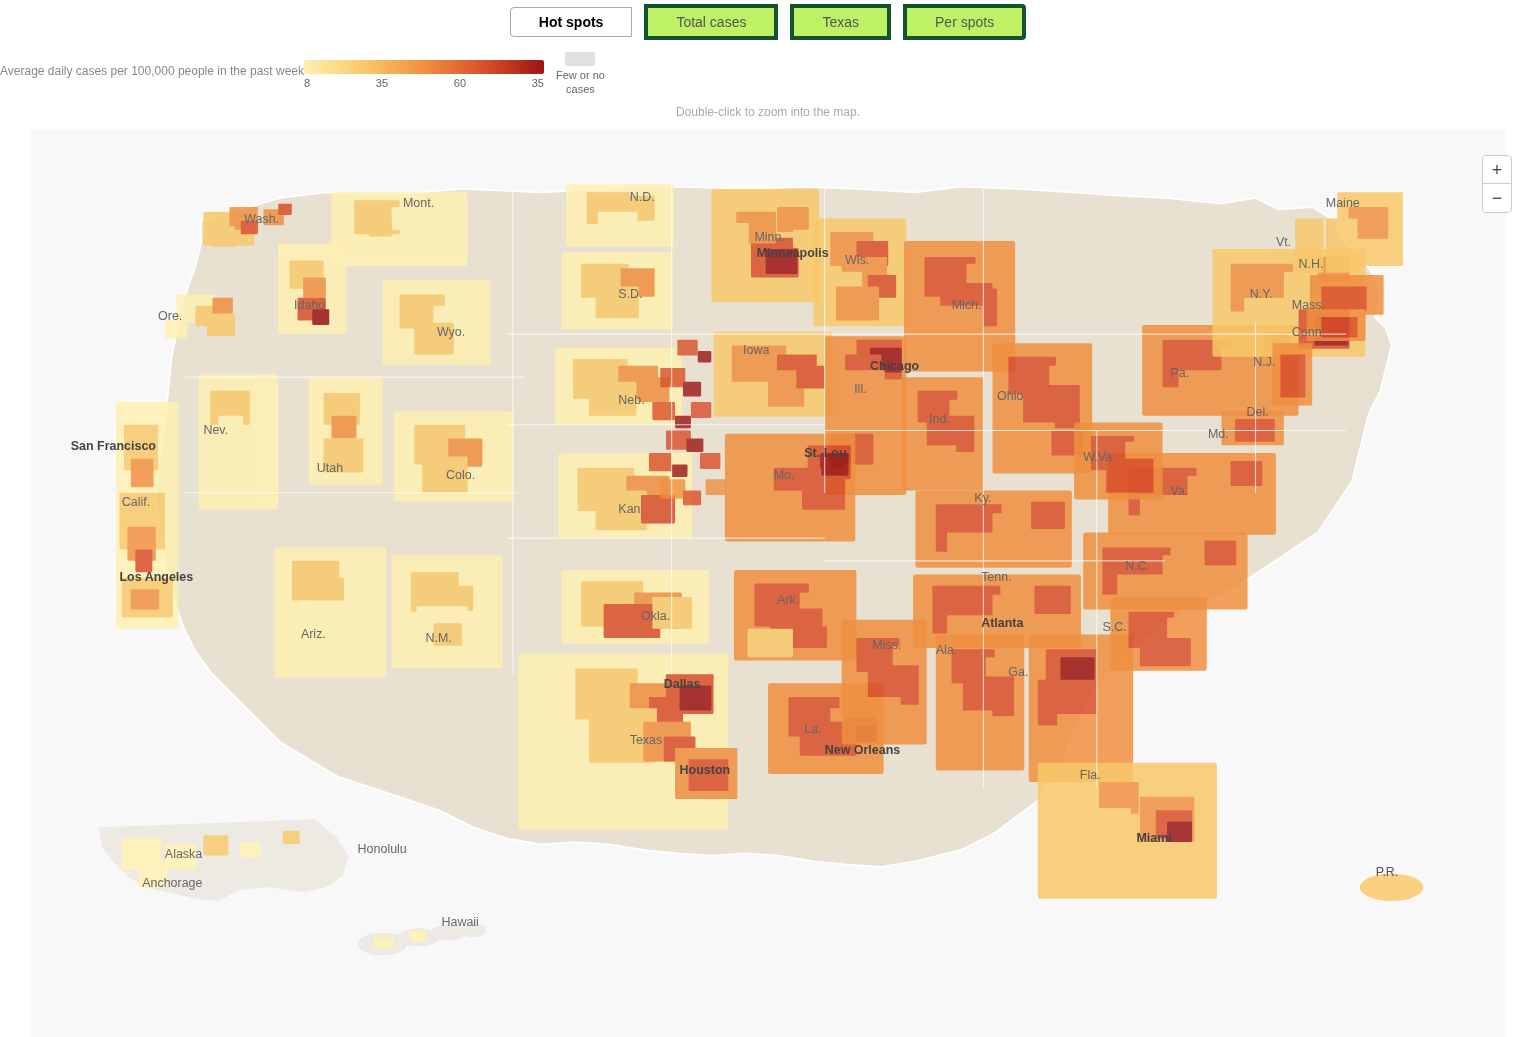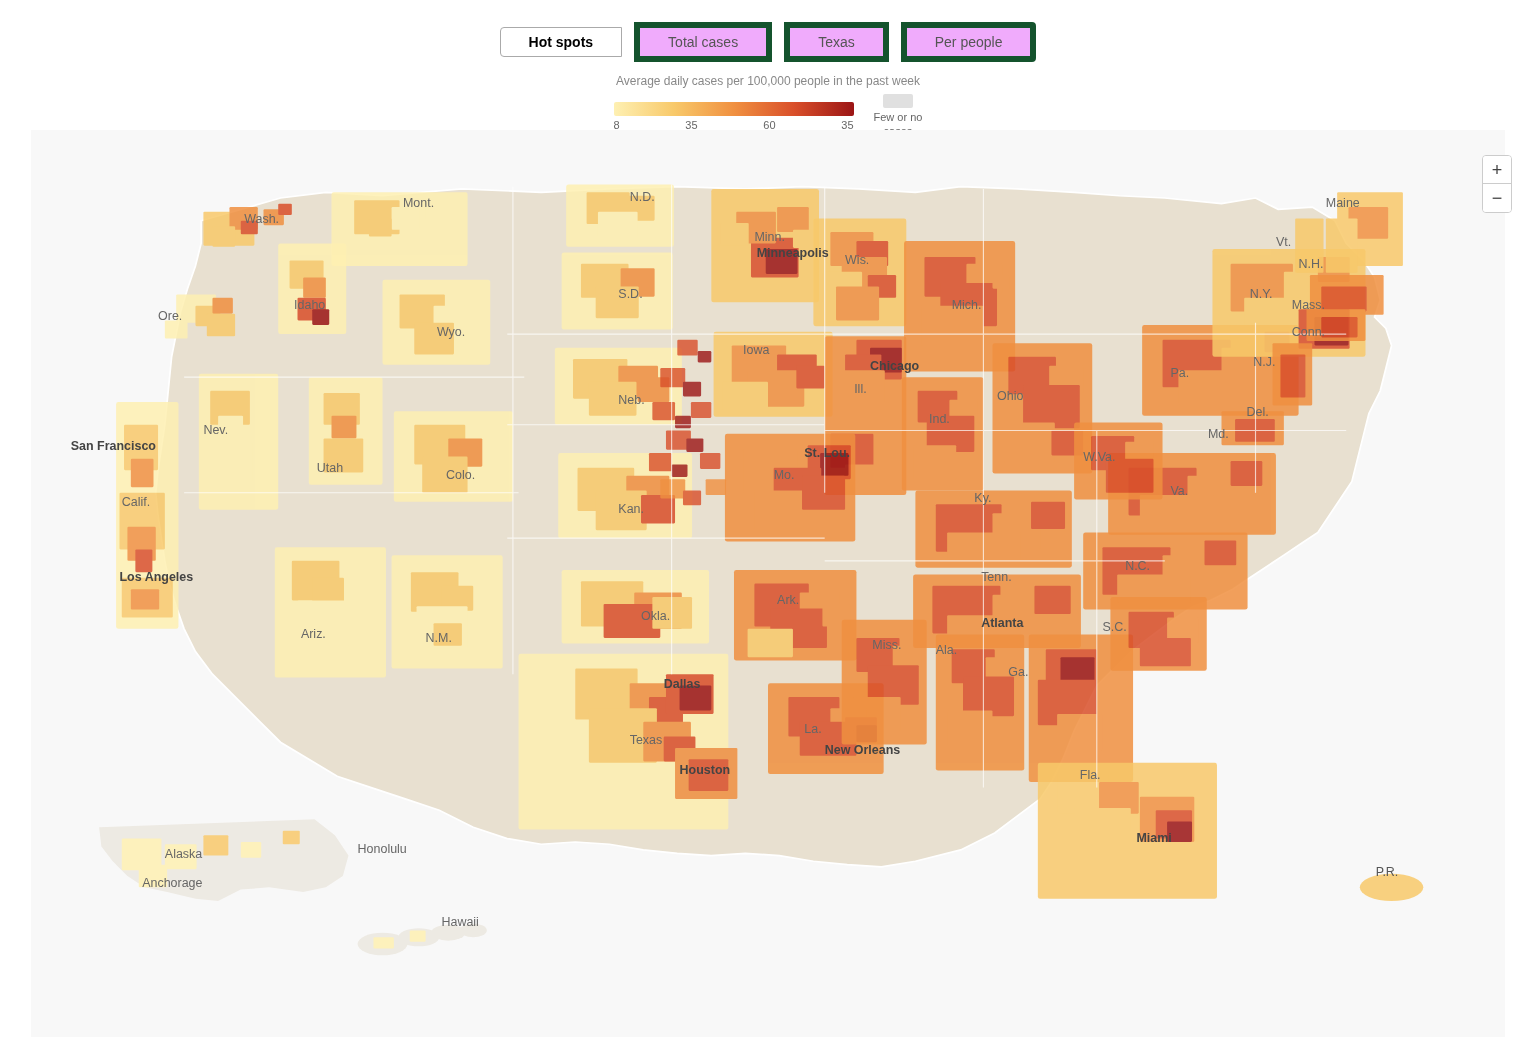--- a/index.html
+++ b/index.html
@@ -10,47 +10,47 @@
       height: 1037px;
       overflow: hidden;
       position: relative;
     }
 
     
     .tab-bar {
       display: flex;
       justify-content: center;
       align-items: center;
-      padding-top: 22px;
+      padding-top: 4px;
       gap: 12px;
     }
 
     .tab {
       padding: 6px 28px;
       font-size: 14px;
-      border: 6px solid #14532d;
+      border: 4px solid #14532d;
       cursor: pointer;
-      background: #f0abfc;
+      background: #bef264;
       color: #555;
       font-weight: 400;
     }
     .tab:first-child { border-radius: 4px 0 0 4px; }
     .tab:last-child { border-radius: 0 4px 4px 0; }
     .tab.active {
       background: #fff;
       color: #000;
       font-weight: 600;
       border: 1.5px solid #aaa;
       z-index: 1;
     }
 
     
     .legend-container {
       display: flex;
-      flex-direction: column;
+      flex-direction: row;
       align-items: center;
       margin-top: 12px;
     }
     .legend-title {
       font-size: 12px;
       color: #888;
       margin-bottom: 6px;
     }
     .legend-row {
       display: flex;
@@ -70,21 +70,21 @@
       margin-top: 3px;
       font-size: 11px;
       color: #666;
     }
     .few-no-cases {
       display: flex;
       flex-direction: column;
       align-items: center;
       font-size: 11px;
       color: #666;
-      margin-left: 8px;
+      margin-left: 0;
     }
     .few-no-swatch {
       width: 30px;
       height: 14px;
       background: #e0e0e0;
       border-radius: 2px;
       margin-bottom: 2px;
     }
 
     
@@ -140,21 +140,21 @@
       height: 100%;
     }
   </style>
 </head>
 <body>
 
 <div class="tab-bar">
   <button class="tab active">Hot spots</button>
   <button class="tab">Total cases</button>
   <button class="tab">Texas</button>
-  <button class="tab">Per people</button>
+  <button class="tab">Per spots</button>
 </div>
 
 <div class="legend-container">
   <div class="legend-title">Average daily cases per 100,000 people in the past week</div>
   <div class="legend-row">
     <div style="display:flex;flex-direction:column;align-items:flex-start;">
       <div class="gradient-bar"></div>
       <div class="legend-labels">
         <span>8</span>
         <span>35</span>

